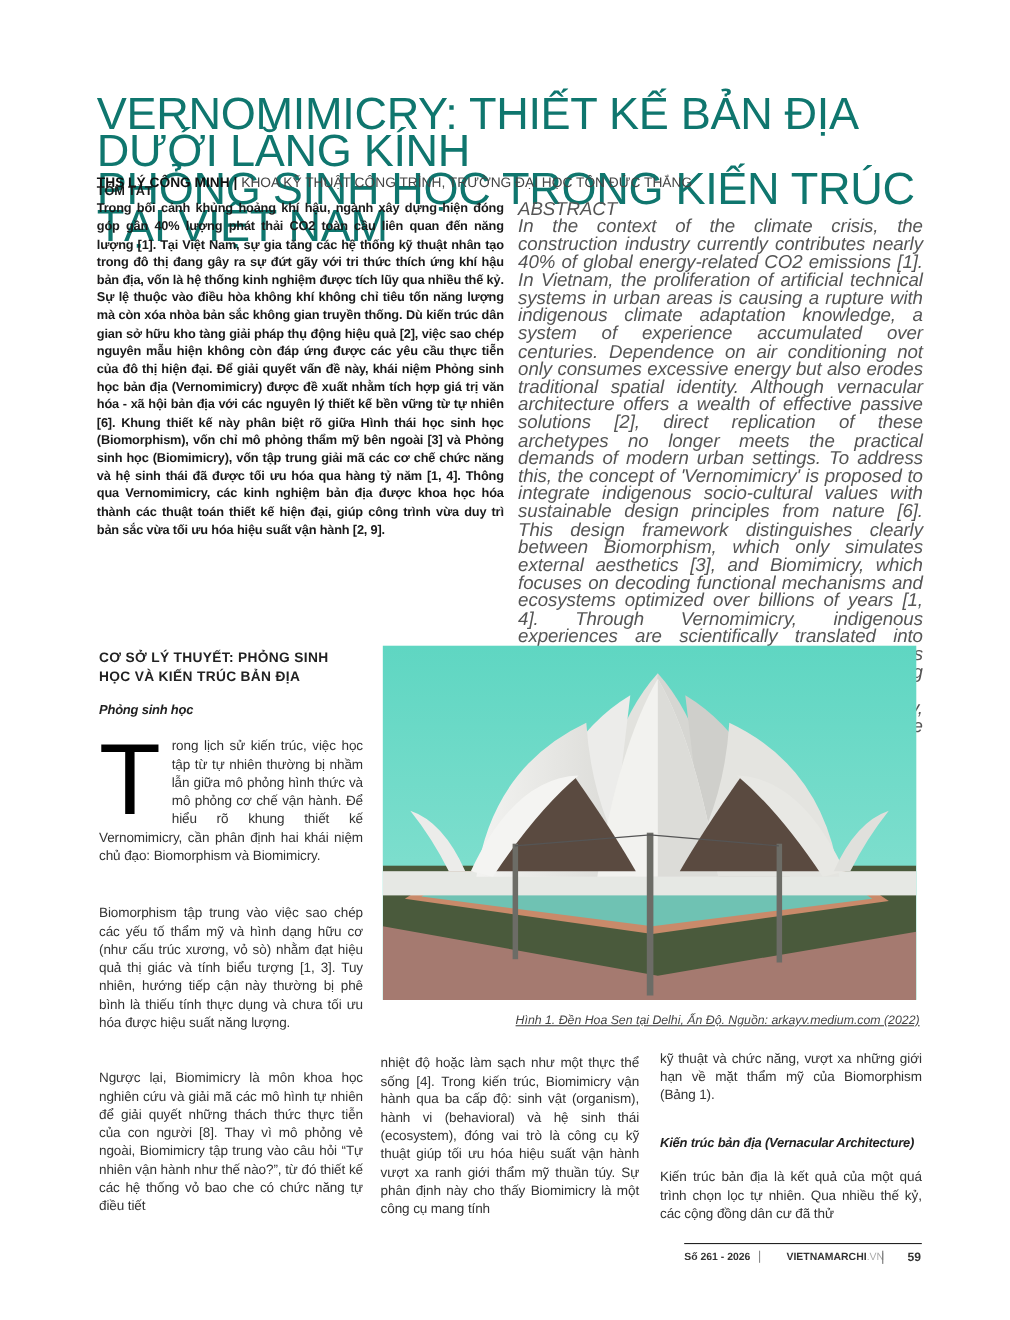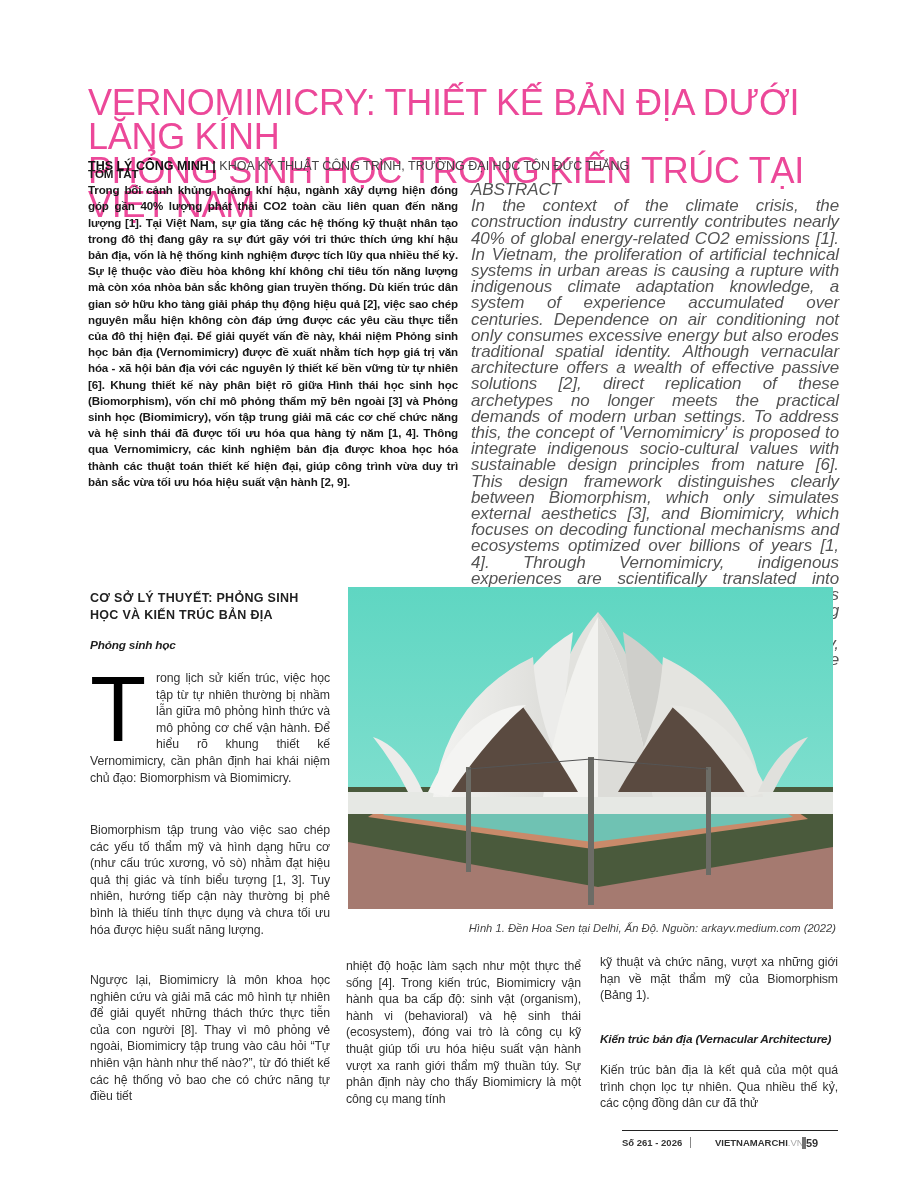--- a/index.html
+++ b/index.html
@@ -2,21 +2,21 @@
 <html><head>
 <meta charset="utf-8">
 <style>
   * { box-sizing: border-box; margin: 0; padding: 0; }
   html, body { width: 918px; height: 1200px; background: #ffffff; overflow: hidden; }
   body { position: relative; font-family: "Liberation Sans", sans-serif; color: #222; }
 
   .title {
     position: absolute; left: 88px; top: 86px; width: 760px;
     font-family: "Liberation Sans", sans-serif;
-    font-size: 36px; line-height: 34px; color: #ec4899;
+    font-size: 41px; line-height: 34px; color: #0f766e;
     letter-spacing: -0.3px; font-weight: normal;
   }
   .author-line {
     position: absolute; left: 88px; top: 158px; width: 760px;
     font-size: 12.5px; line-height: 16px; color: #444; white-space: nowrap;
   }
   .author-line .author { font-weight: bold; color: #111; }
   .author-line .sep { color: #111; font-weight: bold; }
 
   .abs-vi {
@@ -51,32 +51,32 @@
   }
 
   .photo {
     position: absolute; left: 348px; top: 587px; width: 485px; height: 322px;
     overflow: hidden; background: #6fdcc7;
   }
   .photo svg { display: block; width: 100%; height: 100%; }
 
   .caption {
     position: absolute; left: 340px; top: 922px; width: 496px; text-align: right;
-    font-size: 11.2px; font-style: italic; color: #444;
+    font-size: 11.2px; font-style: italic; color: #444; text-decoration: underline;
   }
 
   .footer {
     position: absolute; left: 622px; top: 1130px; width: 216px; height: 16px;
     border-top: 1px solid #222; display: flex; align-items: center;
     font-size: 9.5px; color: #333; font-weight: bold; padding-top: 8px;
   }
   .footer .f-issue { width: 68px; }
   .footer .f-site { border-left: 1px solid #888; padding-left: 24px; width: 112px; }
   .footer .f-site .vn { color: #aaa; font-weight: normal; }
-  .footer .f-page { border-left: 4px solid #737373; padding-left: 0; font-size: 11px; }
+  .footer .f-page { border-left: 1px solid #737373; padding-left: 22px; font-size: 11px; }
 </style>
 </head>
 <body>
 
 <h1 class="title">
   <span>VERNOMIMICRY: THIẾT KẾ BẢN ĐỊA DƯỚI LĂNG KÍNH</span><br>
   <span>PHỎNG SINH HỌC TRONG KIẾN TRÚC TẠI VIỆT NAM</span>
 </h1>
 
 <div class="author-line">

